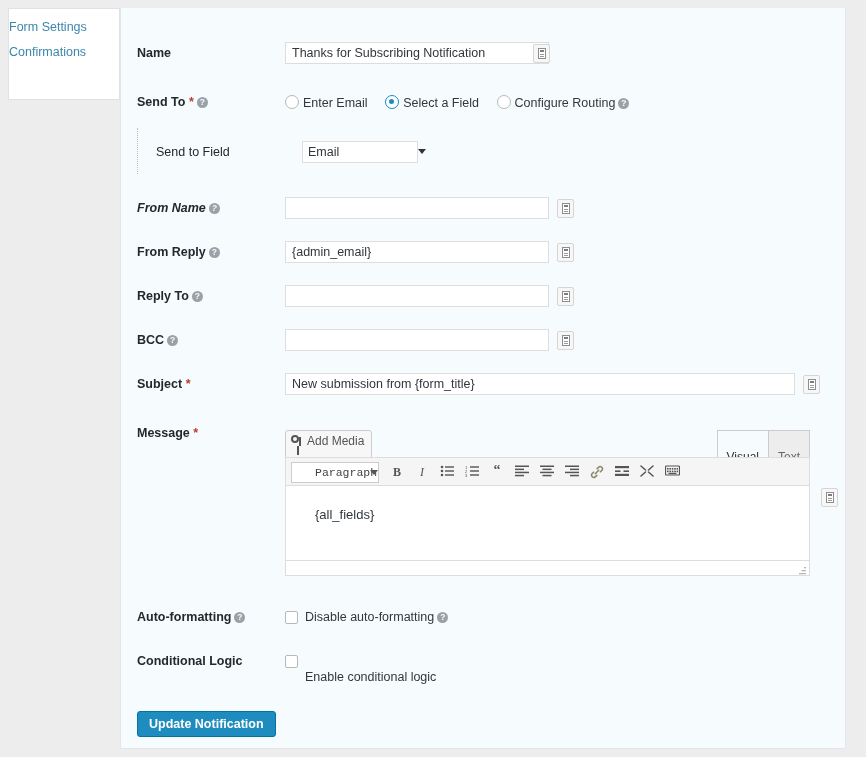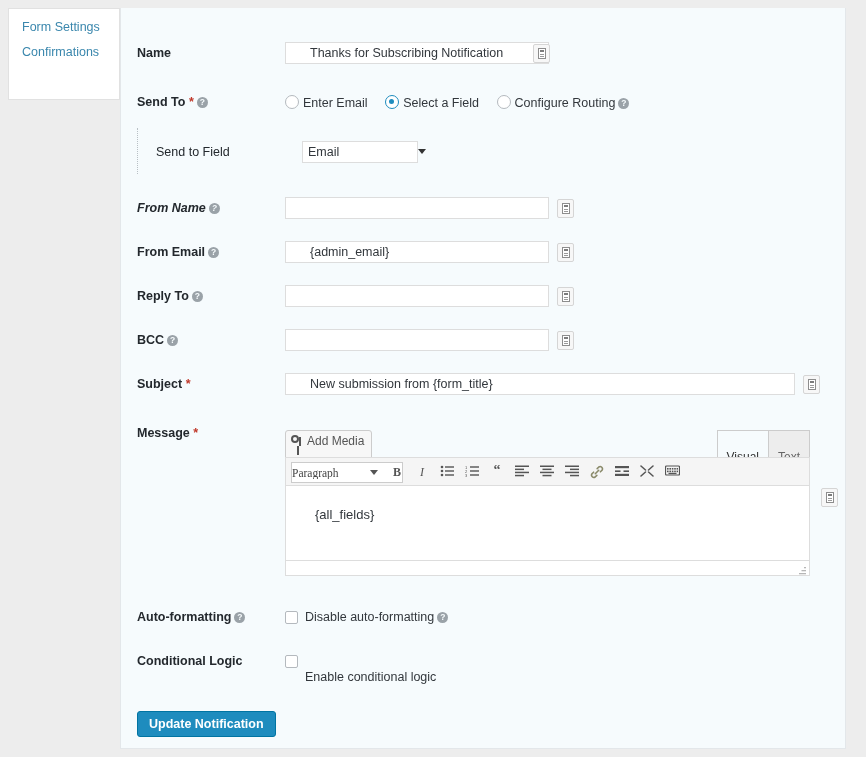--- a/index.html
+++ b/index.html
@@ -25,21 +25,20 @@
     width: 112px;
     height: 92px;
     background: #ffffff;
     border: 1px solid #e1e1e1;
     box-sizing: border-box;
   }
   .nav-item {
     position: relative;
     height: 25px;
     line-height: 25px;
-    padding-left: 13px;
     font-size: 12.5px;
     color: #3a87ad;
     box-sizing: border-box;
     white-space: nowrap;
   }
   .nav-item.first { margin-top: 6px; }
   .nav-item.active {
     background: #f3fafd;
     border-left: 4px solid #2ea2cc;
     padding-left: 9px;
@@ -92,21 +91,21 @@
     margin-left: 3px;
     font-family: "Liberation Sans", sans-serif;
   }
 
   .txt {
     position: absolute;
     height: 22px;
     box-sizing: border-box;
     border: 1px solid #ddd;
     background: #fff;
-    padding: 0 24px;
+    padding: 0 6px;
     font-family: "Liberation Sans", sans-serif;
     font-size: 12.5px;
     color: #32373c;
     outline: none;
   }
   .txt::placeholder { color: #999; }
 
   
   .mergetag {
     position: absolute;
@@ -296,28 +295,28 @@
   #toolbar {
     position: relative;
     height: 29px;
     border: 1px solid #ddd;
     background: #f5f5f5;
     box-sizing: border-box;
   }
   .fmt-sel {
     position: absolute;
     left: 5px; top: 4px;
-    width: 112px; height: 21px;
+    width: 88px; height: 21px;
     box-sizing: border-box;
     border: 1px solid #ccc;
     background: #fff;
-    font-family: Liberation Serif, serif;
+    font-family: Liberation Mono, monospace;
     font-size: 11.5px;
     color: #444;
-    padding-left: 0;
+    padding-left: 23px;
     -webkit-appearance: none;
     appearance: none;
     outline: none;
   }
   .fmt-arrow {
     position: absolute;
     left: 84px; top: 12px;
     width: 0; height: 0;
     border-left: 4px solid transparent;
     border-right: 4px solid transparent;
@@ -446,21 +445,21 @@
 
   <div class="row" style="top:189px;">
     <span class="lbl" style="top:4px;font-style:italic;"><span>From Name</span><span class="qmark">?</span></span>
     <input class="txt" style="left: 164px; top: 0px; width: 264px;" value="">
     <span class="mergetag" style="left:436px; top:2px;">
         <i></i>
       </span>
   </div>
 
   <div class="row" style="top:233px;">
-    <span class="lbl" style="top:4px;"><span>From Email</span><span class="qmark">?</span></span>
+    <span class="lbl" style="top:4px;"><span>From Reply</span><span class="qmark">?</span></span>
     <input class="txt" style="left: 164px; top: 0px; width: 264px;" value="{admin_email}">
     <span class="mergetag" style="left:436px; top:2px;">
         <i></i>
       </span>
   </div>
 
   <div class="row" style="top:277px;">
     <span class="lbl" style="top:4px;"><span>Reply To</span><span class="qmark">?</span></span>
     <input class="txt" style="left: 164px; top: 0px; width: 264px;" value="">
     <span class="mergetag" style="left:436px; top:2px;">

